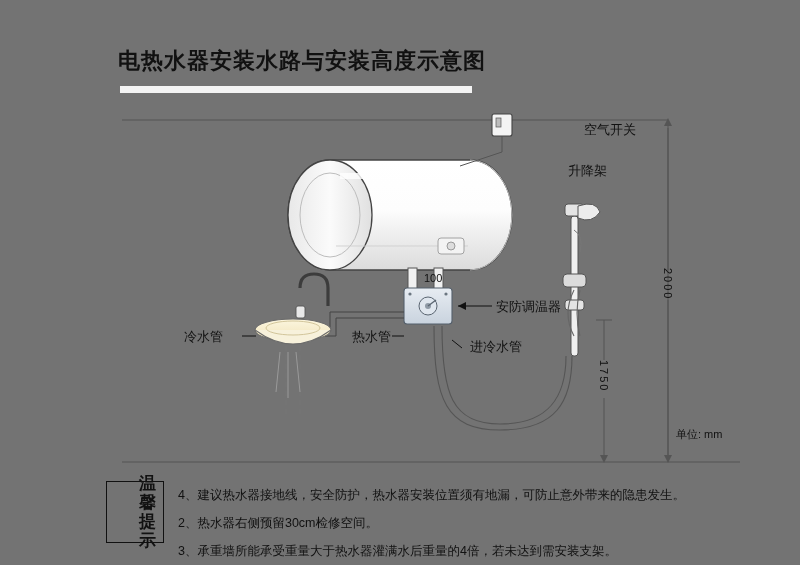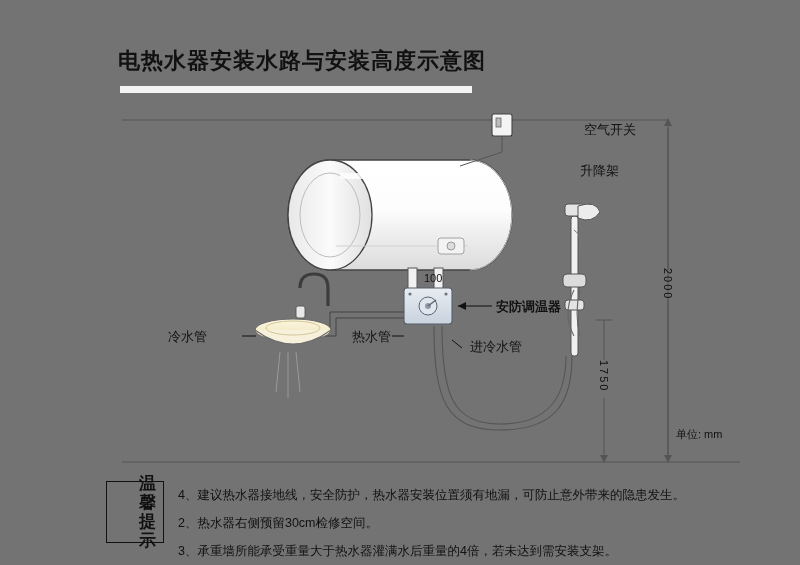--- a/index.html
+++ b/index.html
@@ -39,21 +39,21 @@
   }
 
   
   .lbl {
     position: absolute;
     font-size: 13px;
     color: #111111;
     white-space: nowrap;
   }
   .lbl-b {
-    font-weight: bold;
+    font-weight: normal;
   }
   .lbl-v {
     position: absolute;
     font-size: 11px;
     color: #111111;
     white-space: nowrap;
     writing-mode: vertical-rl;
     letter-spacing: 2px;
   }
   .lbl-sm {
@@ -251,23 +251,23 @@
     </g>
 
     <g stroke="#111111" stroke-width="1">
       <line x1="242" y1="336" x2="256" y2="336"></line>
       <line x1="404" y1="336" x2="392" y2="336"></line>
       <line x1="462" y1="348" x2="452" y2="340"></line>
     </g>
   </svg>
 
   <div class="lbl" style="left:540px; top:121px;margin-left:44px;">空气开关</div>
-  <div class="lbl" style="left:580px; top:162px;">升降架</div>
+  <div class="lbl" style="left:568px; top:162px;">升降架</div>
   <div class="lbl lbl-b" style="left:496px; top:298px;">安防调温器</div>
-  <div class="lbl" style="left:168px; top:328px;">冷水管</div>
+  <div class="lbl" style="left:184px; top:328px;">冷水管</div>
   <div class="lbl" style="left:352px; top:328px;">热水管</div>
   <div class="lbl" style="left:470px; top:338px;">进冷水管</div>
 
   <div class="lbl-sm" style="left:424px; top:272px;">100</div>
 
   <div class="lbl-v" style="left:662px; top:268px;">2000</div>
   <div class="lbl-v" style="left:598px; top:360px;">1750</div>
 
   <div class="lbl-sm" style="left:676px; top:427px;">单位: mm</div>
 

